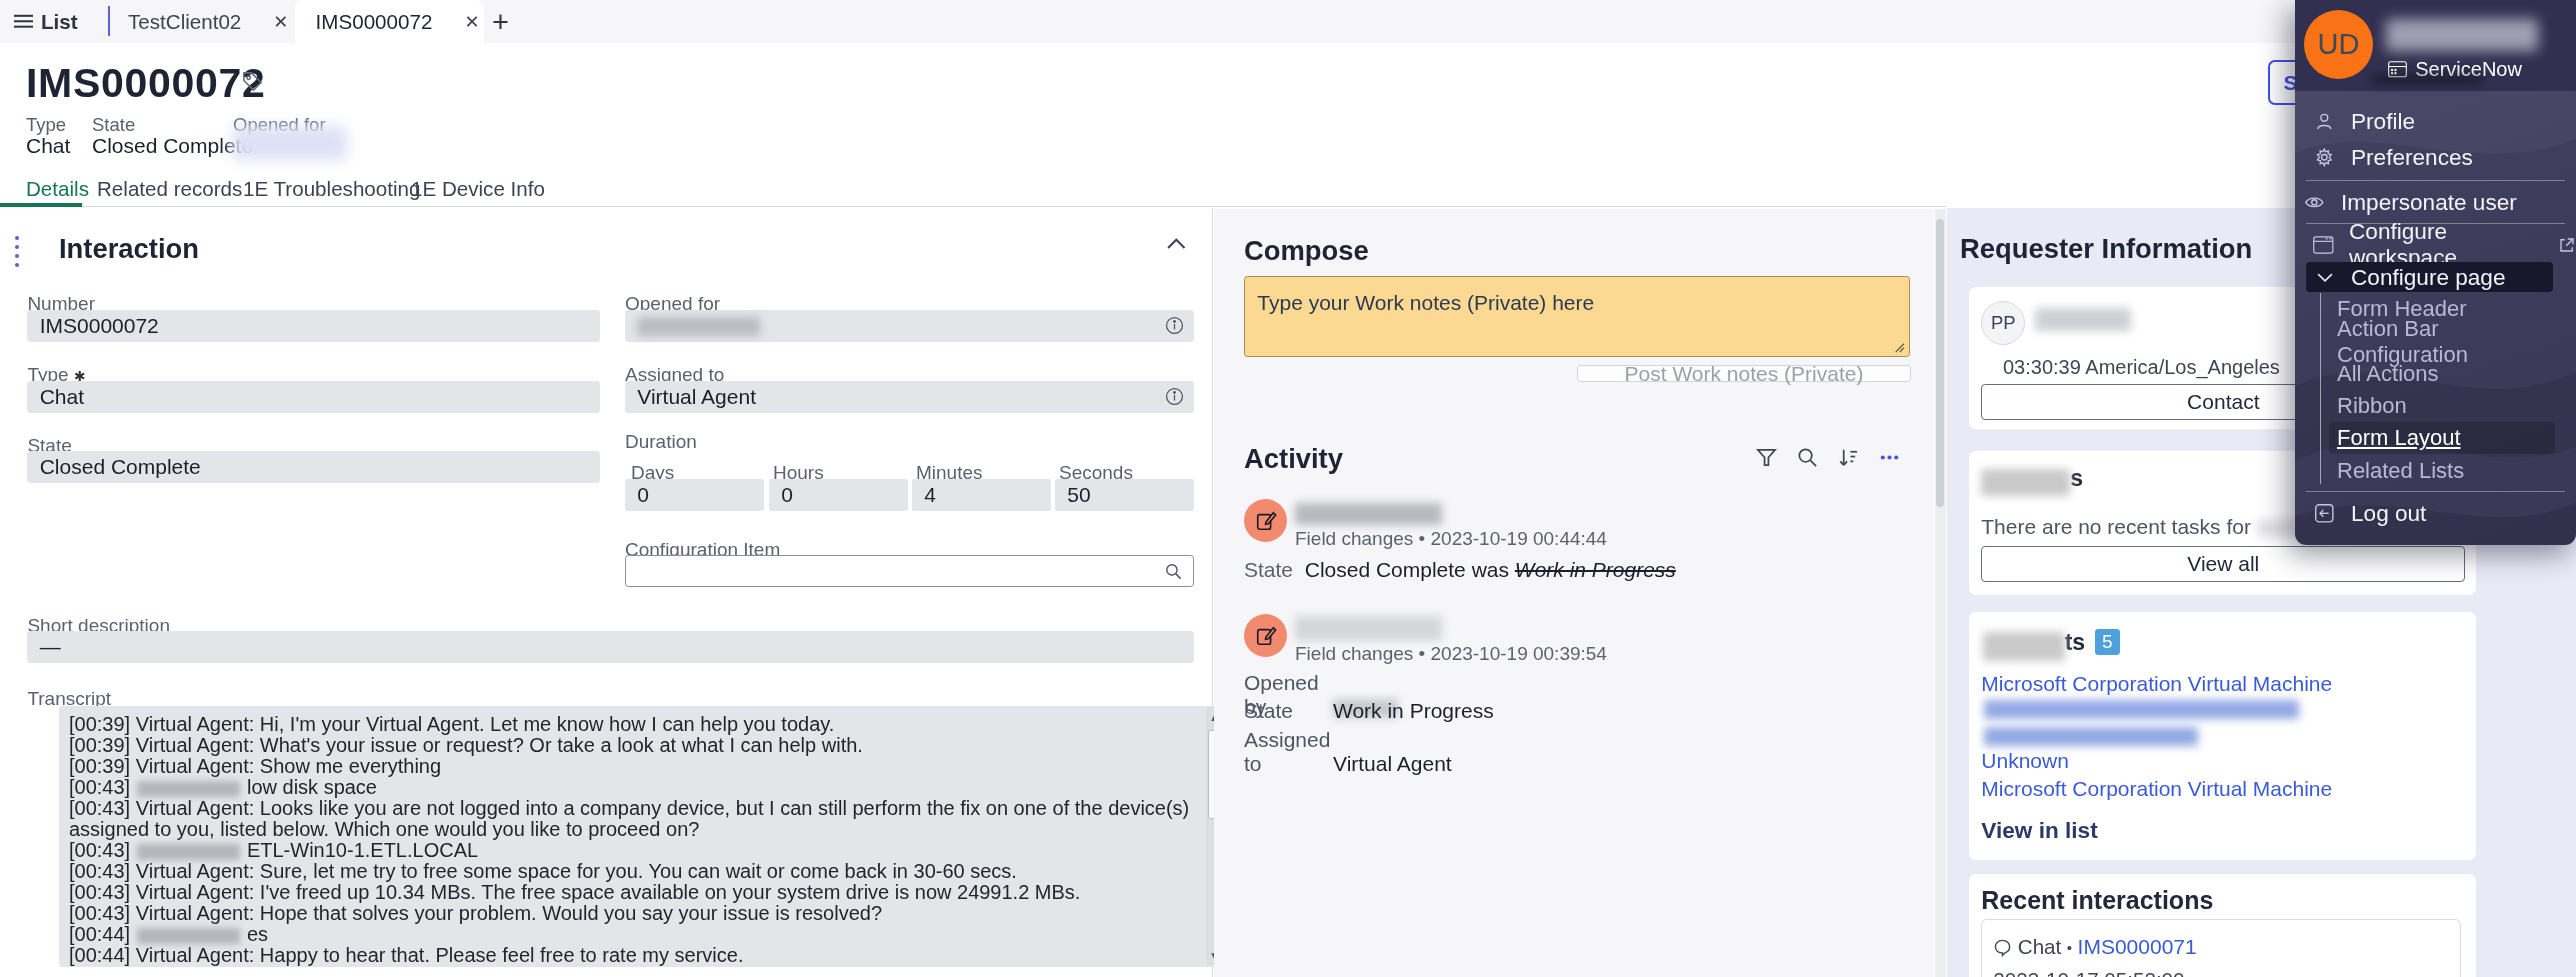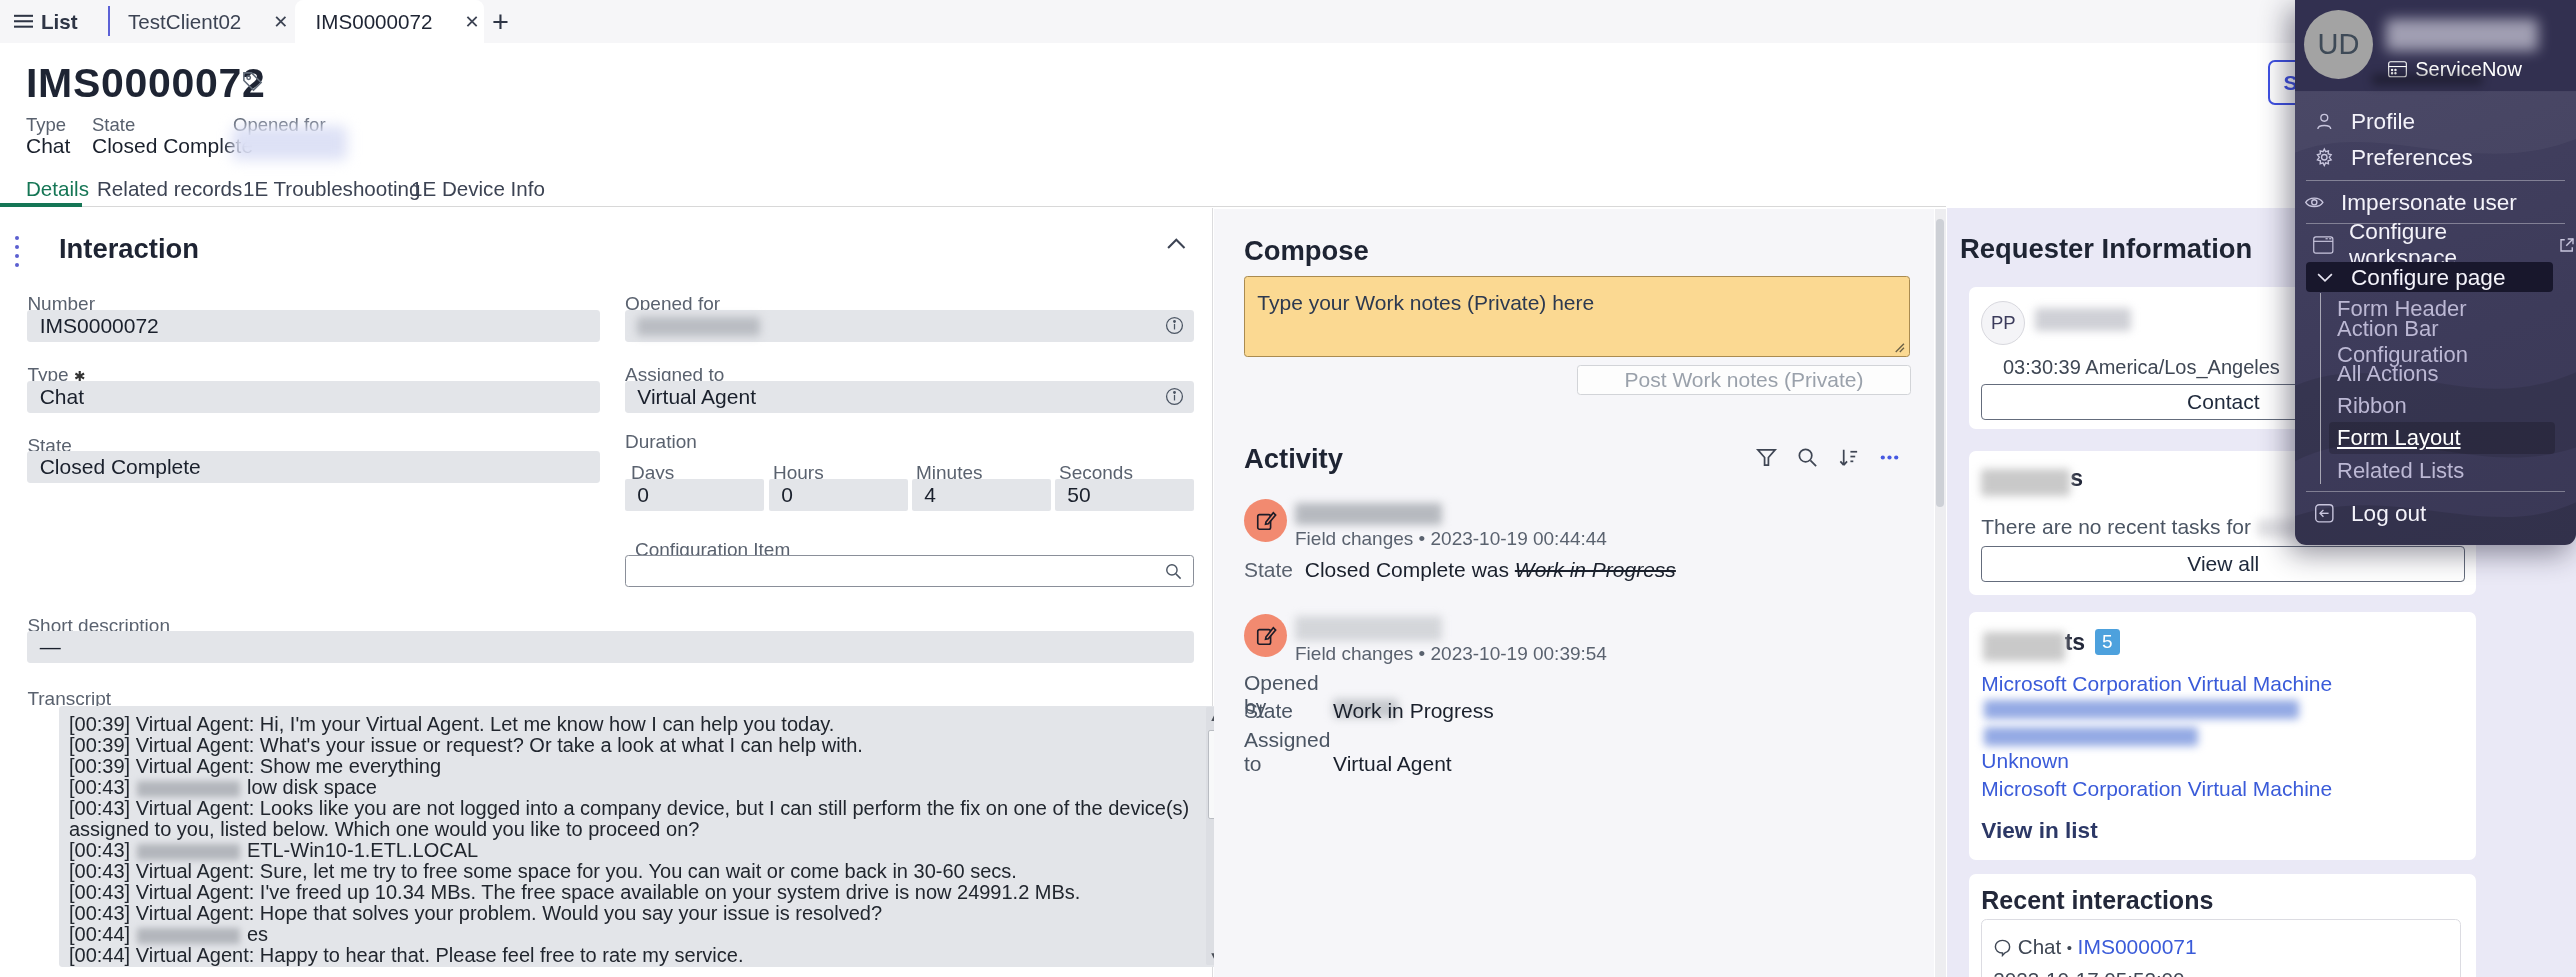--- a/index.html
+++ b/index.html
@@ -50,21 +50,21 @@
   .tr-line .nb { width:103px; height:16.5px; background:#b3b6bc; margin:0 6.9px; filter:blur(3.4px); }
   .tr-scroll { position:absolute; right:2.1px; top:1.4px; width:18px; height:258px; background:#dcdee3; border-radius:1.4px; }
   .tr-scroll .arr { position:absolute; left:0; width:18px; font-size:13.7px; color:#4a4f58; text-align:center; }
   .tr-thumb { position:absolute; left:2.1px; top:23px; width:13.7px; height:89px; background:#f8f9fa; border:0.7px solid #b9bcc2; border-radius:2.1px; }
 
   
   .mid-panel { left:1214px; top:209px; width:720px; height:768px; background:#f6f6f9; }
   .compose-box { left:1244px; top:276px; width:666px; height:81px; background:#fbd992; border:1.4px solid #aa8b50; border-radius:3.4px; }
   .compose-ph { position:absolute; left:12.3px; top:13.7px; font-size:21px; color:#2c3950; }
   .resize-glyph { position:absolute; right:4.1px; bottom:2.7px; width:12.3px; height:12.3px; }
-  .post-btn { left:1577px; top:365px; width:334px; height:30px; background:#fdfdfd; border:1.4px solid #d2d4d8; border-radius:3.4px; color:#9aa1ab; font-size:21px; display:flex; align-items:center; justify-content:center; }
+  .post-btn { left:1577px; top:365px; width:334px; height:17px; background:#fdfdfd; border:1.4px solid #d2d4d8; border-radius:3.4px; color:#9aa1ab; font-size:21px; display:flex; align-items:center; justify-content:center; }
   .act-icons { left:1755px; top:446px; display:flex; gap:18px; align-items:center; }
   .avatar-coral { position:absolute; width:43px; height:43px; border-radius:50%; background:#f28a70; display:flex; align-items:center; justify-content:center; }
   .meta-line { position:absolute; font-size:19px; color:#5a626f; }
   .act-body { position:absolute; font-size:21px; color:#1a202c; }
   .act-body .lbl { color:#5a626f; }
   .strike { font-style:italic; text-decoration:line-through; }
   .fld-row { position:absolute; font-size:21px; }
   .fld-row .lbl { display:inline-block; width:89px; color:#4b5563; }
   .mid-scroll { left:1935px; top:209px; width:11px; height:768px; background:#ededf0; }
   .mid-thumb { left:1936px; top:219px; width:8.2px; height:288px; background:#cdd0d6; border-radius:4.1px; }
@@ -76,21 +76,21 @@
   .pp-avatar { position:absolute; left:12.3px; top:13.7px; width:44px; height:44px; border-radius:50%; background:#f4f4f7; border:0.7px solid #d8d8de; display:flex; align-items:center; justify-content:center; font-size:18.5px; color:#3c3c5c; }
   .card-title { font-size:23px; font-weight:700; color:#23283a; }
   .link { font-size:21px; color:#3a5bd9; }
   .badge { display:inline-flex; align-items:center; justify-content:center; width:25px; height:26px; border-radius:3.4px; background:#4da1dd; color:#fff; font-size:19px; vertical-align:top; margin-left:9.6px; }
   .blur-link { filter:blur(4.1px); background:#93a9e4; height:19px; border-radius:2.7px; display:block; }
 
   
   .user-menu { left:2295px; top:0; width:281px; height:545px; border-radius:0 0 11px 11px; overflow:hidden; box-shadow:-6.9px 8.2px 27.4px rgba(20,18,40,.45); z-index:50; }
   .um-header { position:absolute; left:0; top:0; width:281px; height:91px; background:#323050; }
   .um-body { position:absolute; left:0; top:91px; width:281px; height:454px; background:linear-gradient(160deg,#434160 0%,#3d3b5a 55%,#3a3856 100%); }
-  .um-avatar { position:absolute; left:9px; top:9.6px; width:69px; height:69px; border-radius:50%; background:#a3a3a3; display:flex; align-items:center; justify-content:center; font-size:29px; color:#3e4a57; }
+  .um-avatar { position:absolute; left:9px; top:9.6px; width:69px; height:69px; border-radius:50%; background:#f97316; display:flex; align-items:center; justify-content:center; font-size:29px; color:#3e4a57; }
   .um-name-blur { position:absolute; left:91px; top:19px; width:152px; height:32px; background:#b4b2c4; opacity:.85; border-radius:4.1px; filter:blur(6.2px); }
   .um-org { position:absolute; left:93px; top:58px; display:flex; align-items:center; gap:8.2px; color:#fff; font-size:20px; }
   .um-sub-blur { position:absolute; left:77px; top:74px; width:110px; height:11px; background:rgba(0,0,0,.35); border-radius:2.7px; filter:blur(4.8px); }
   .um-item { position:absolute; left:0; width:281px; height:37px; display:flex; align-items:center; gap:15px; padding-left:18px; color:#f4f3fa; font-size:22.6px; }
   .um-item .ic { width:23px; display:flex; justify-content:center; }
   .um-div { position:absolute; left:11px; width:259px; height:0.7px; background:rgba(255,255,255,.35); }
   .um-pill { position:absolute; left:11px; top:262px; width:247px; height:30px; background:#18172c; border-radius:4.1px; }
   .um-tree { position:absolute; left:25px; top:293px; width:0.7px; height:191px; background:rgba(255,255,255,.55); }
   .um-sub { position:absolute; left:42px; width:226px; height:32px; display:flex; align-items:center; font-size:22px; color:#bcb8d4; }
   .um-sub.active { color:#fff; text-decoration:underline; }
@@ -204,21 +204,21 @@
   <div class="f-label" style="left:625px; top:431px;">Duration</div>
   <div class="f-label" style="left:631px; top:462px;">Days</div>
   <div class="f-label" style="left:773px; top:462px;">Hours</div>
   <div class="f-label" style="left:916px; top:462px;">Minutes</div>
   <div class="f-label" style="left:1059px; top:462px;">Seconds</div>
   <div class="dur-cell" style="left:625px; top:479px; width:139px;">0</div>
   <div class="dur-cell" style="left:769px; top:479px; width:139px;">0</div>
   <div class="dur-cell" style="left:912px; top:479px; width:139px;">4</div>
   <div class="dur-cell" style="left:1055px; top:479px; width:139px;">50</div>
 
-  <div class="f-label" style="left:625px; top:539px;margin-left:10px;">Configuration Item</div>
+  <div class="f-label" style="left:625px; top:539px;">Configuration Item</div>
   <div class="f-input white" style="left:625px; top:555px; width:569px;">
     <span class="info-i" style="top:5.5px;">
       <svg width="19" height="19" viewBox="0 0 24 24" fill="none" stroke="#4b5563" stroke-width="1.8">
           <circle cx="10" cy="10" r="6.5"></circle>
           <line x1="15" y1="15" x2="21" y2="21"></line>
         </svg>
     </span>
   </div>
 
   <div class="f-label" style="left:27.4px; top:615px;">Short description</div>

